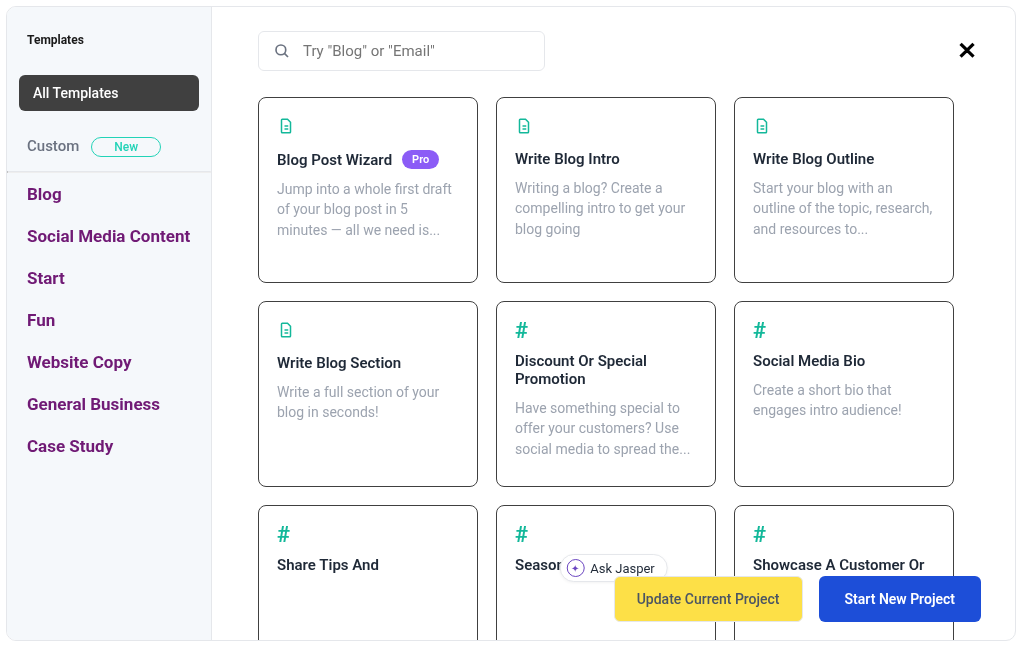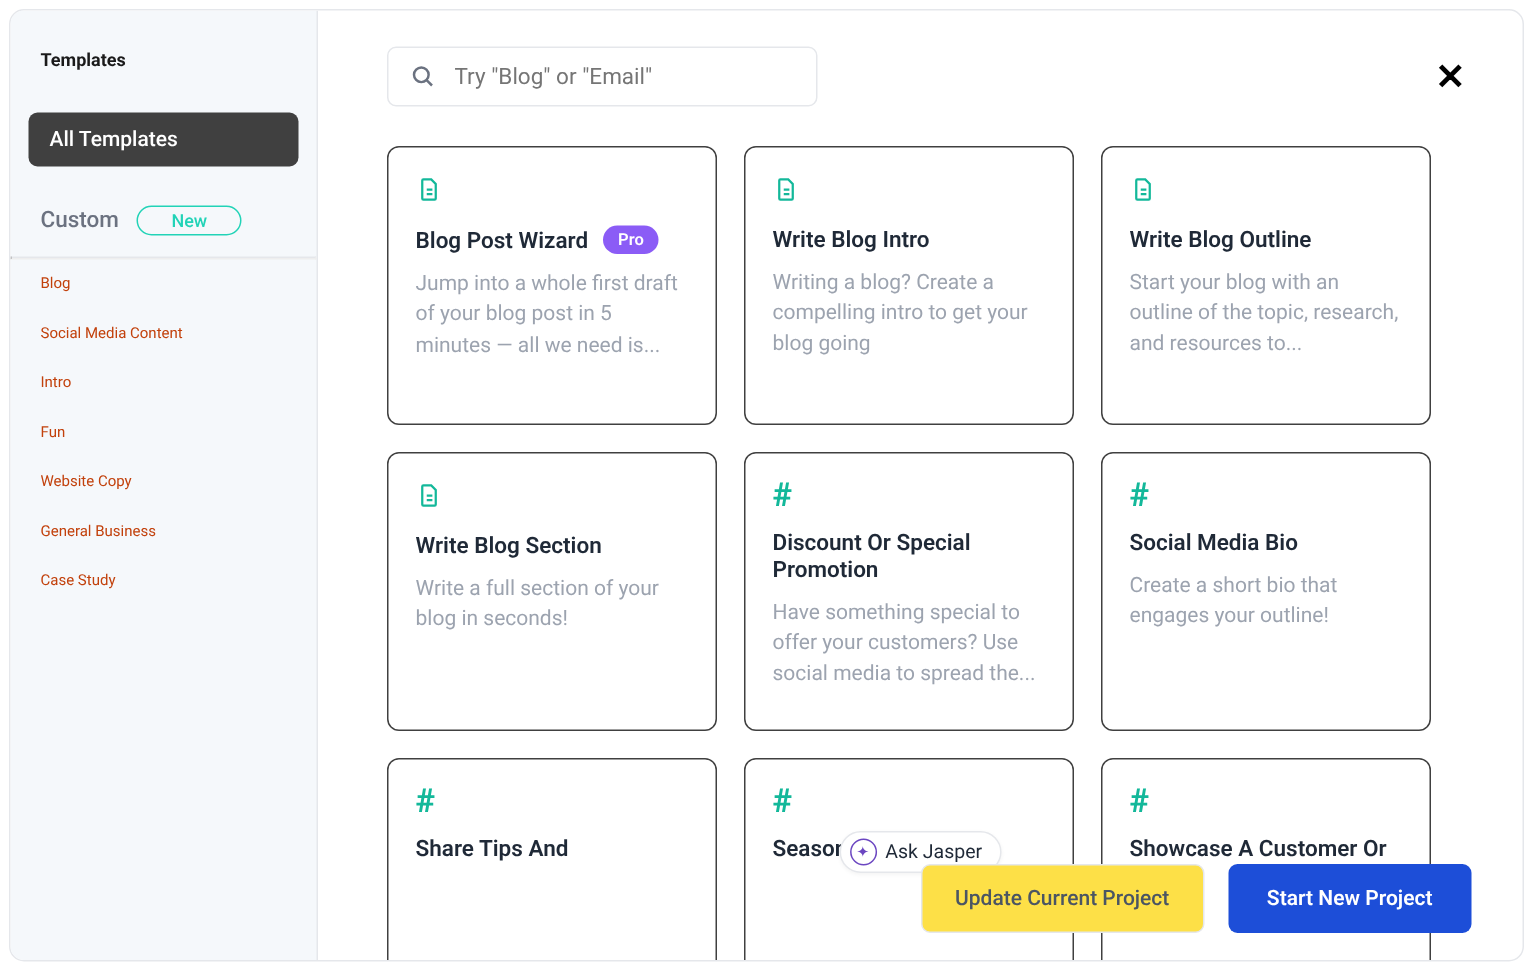--- a/index.html
+++ b/index.html
@@ -4,21 +4,21 @@
 <style>
 *{box-sizing:border-box;margin:0;padding:0;font-family:-apple-system,BlinkMacSystemFont,"Segoe UI",Roboto,sans-serif}
 body{background:#fff;width:1022px;height:647px;overflow:hidden;position:relative}
 .modal{position:absolute;top:6px;left:6px;right:6px;bottom:6px;border:1px solid #e5e7eb;border-radius:10px;display:flex;overflow:hidden;background:#fff}
 .sidebar{width:205px;background:#f5f8fb;border-right:1px solid #e5e7eb;padding:0}
 .sidebar-title{font-size:12px;font-weight:700;color:#1a1a1a;padding:26px 20px 28px}
 .pill-active{background:#404040;color:#fff;font-size:14px;font-weight:500;border-radius:6px;padding:10px 14px;margin:0 12px 18px;display:block}
 .custom-row{display:flex;align-items:flex-start;gap:12px;padding:8px 20px 14px;font-size:15px;color:#6b7280;font-weight:500}
 .new-badge{border:1.5px solid #22d3b7;color:#22d3b7;font-size:12px;border-radius:999px;padding:2px 22px;font-weight:500}
 .divider{border-top:1px solid #e5e7eb;margin:0}
-.cat{padding:11px 20px;font-size:10px;color:#c2410c;font-weight:400;cursor:pointer}
+.cat{padding:11px 20px;font-size:17px;color:#701a75;font-weight:700;cursor:pointer}
 .main{flex:1;display:flex;flex-direction:column;position:relative}
 .top-row{display:flex;align-items:center;padding:24px 30px 12px 46px}
 .search{display:flex;align-items:center;border:1px solid #e5e7eb;border-radius:6px;padding:10px 14px;width:287px;gap:12px}
 .search svg{width:18px;height:18px;flex-shrink:0}
 .search input{border:none;outline:none;font-size:15px;color:#6b7280;width:100%;background:transparent}
 .close-btn{margin-left:auto;margin-right:8px;font-size:24px;font-weight:700;cursor:pointer;line-height:1}
 .scroll-area{flex:1;overflow-y:auto;padding:14px 30px 85px 46px}
 .grid{display:grid;grid-template-columns:repeat(3,220px);gap:18px}
 .card{border:1px solid #404040;border-radius:8px;padding:18px 18px;height:186px;cursor:pointer}
 .card-icon{margin-bottom:10px}
@@ -45,21 +45,21 @@
   <aside class="sidebar">
     <div class="sidebar-title">Templates</div>
     <div class="pill-active">All Templates</div>
     <div class="custom-row">
       <span>Custom</span>
       <span class="new-badge">New</span>
     </div>
     <hr class="divider">
     <div class="cat">Blog</div>
     <div class="cat">Social Media Content</div>
-    <div class="cat">Intro</div>
+    <div class="cat">Start</div>
     <div class="cat">Fun</div>
     <div class="cat">Website Copy</div>
     <div class="cat">General Business</div>
     <div class="cat">Case Study</div>
   </aside>
 
   <main class="main">
     <div class="top-row">
       <div class="search">
         <svg viewBox="0 0 24 24" fill="none" stroke="#6b7280" stroke-width="2.2">
@@ -127,21 +127,21 @@
             </div>
             <div class="card-desc">Have something special to offer your customers? Use social media to spread the...</div>
           </div>
           <div class="card">
             <div class="card-icon">
               <div class="hash">#</div>
             </div>
             <div class="card-title-row">
               <span class="card-title">Social Media Bio</span>
             </div>
-            <div class="card-desc">Create a short bio that engages your outline!</div>
+            <div class="card-desc">Create a short bio that engages intro audience!</div>
           </div>
           <div class="card">
             <div class="card-icon">
               <div class="hash">#</div>
             </div>
             <div class="card-title-row">
               <span class="card-title">Share Tips And</span>
             </div>
             <div class="card-desc"></div>
           </div>

